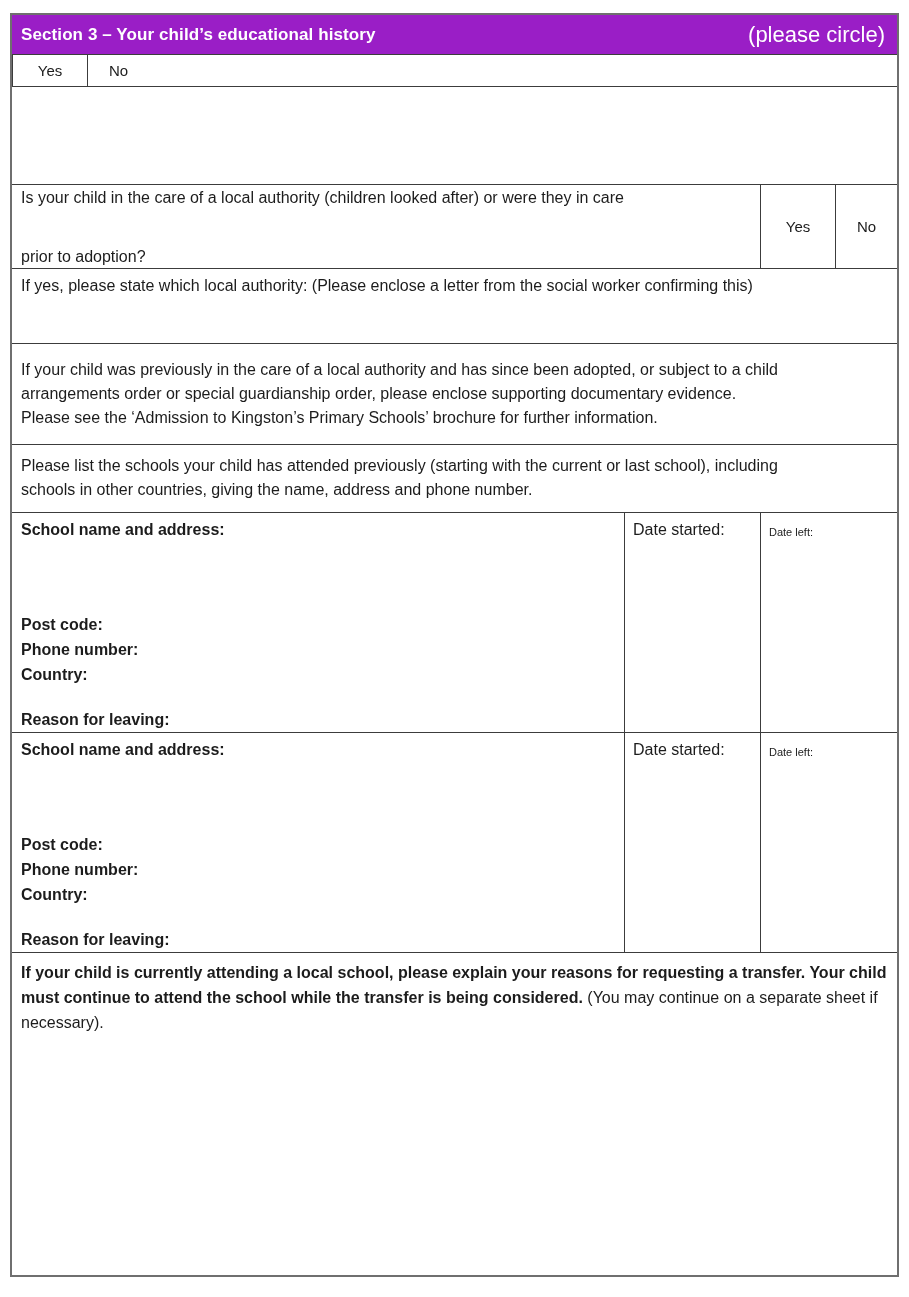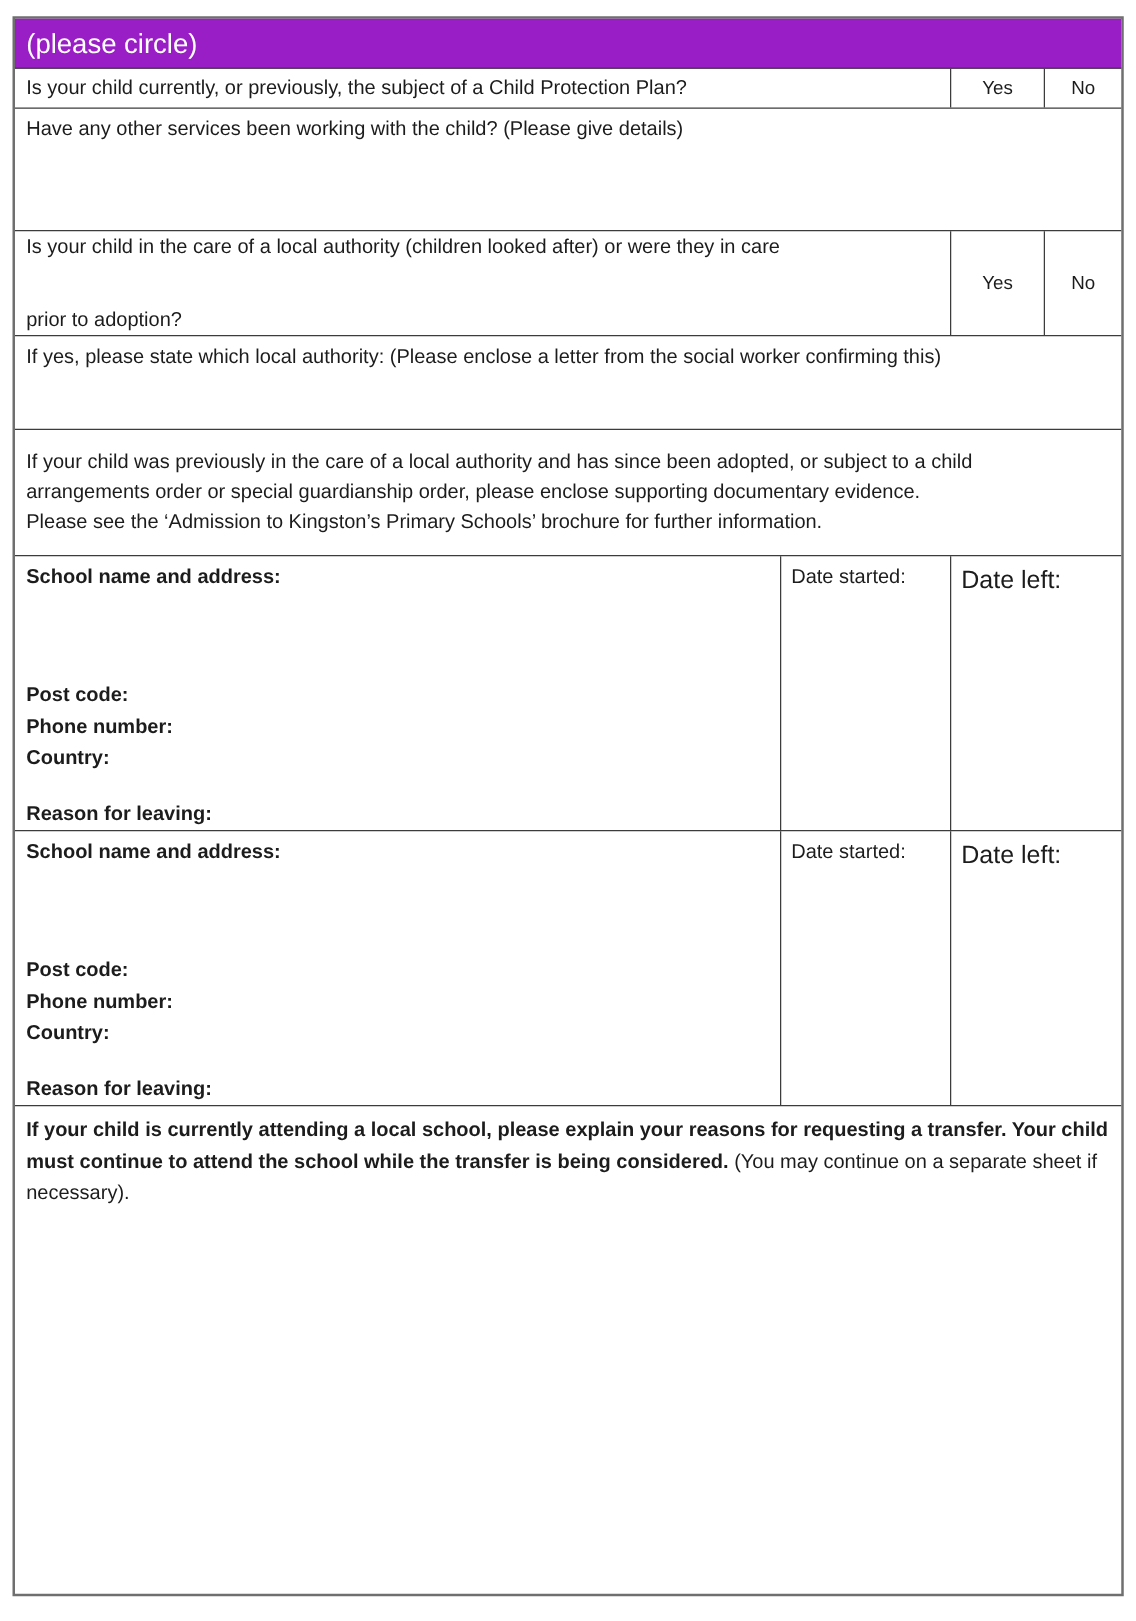--- a/index.html
+++ b/index.html
@@ -83,44 +83,41 @@
   .spacer-small { height: 20px; }
   .date-cell {
     flex: 0 0 136px;
     border-left: 1px solid var(--line, #3c3c3c);
     padding: 6px 4px 0 8px;
     display: flex;
     flex-direction: column;
   }
   .date-cell.left-col { flex: 0 0 137px; padding-top: 8px; }
   .date-cell .label-line { line-height: 22px; white-space: nowrap; }
-  .date-cell.left-col .label-line { font-size: 20px; }
+  .date-cell.left-col .label-line { font-size: 11px; }
 
   .transfer-text strong { font-weight: bold; }
 </style>
 </head>
 <body>
 
 <div class="form-container">
 
   <div class="header-bar">
+    <span class="section-title">Section 3 – Your child’s educational history</span>
     <span class="circle-note">(please circle)</span>
   </div>
 
   <div class="row r1">
-    <div class="q-cell">
-      <span class="nowrap-line">Is your child currently, or previously, the subject of a Child Protection Plan?</span>
-    </div>
     <div class="opt-cell">Yes</div>
     <div class="opt-cell no">No</div>
   </div>
 
   <div class="row r2">
     <div class="q-cell">
-      <span class="nowrap-line">Have any other services been working with the child? (Please give details)</span>
       <div class="write-area"></div>
     </div>
   </div>
 
   <div class="row r3">
     <div class="q-cell">
       <span class="nowrap-line">Is your child in the care of a local authority (children looked after) or were they in care</span>
       <span class="nowrap-line">prior to adoption?</span>
     </div>
     <div class="opt-cell">Yes</div>
@@ -133,20 +130,24 @@
       <div class="write-area"></div>
     </div>
   </div>
 
   <div class="row r5">
     <div class="nowrap-line">If your child was previously in the care of a local authority and has since been adopted, or subject to a child</div>
     <div class="nowrap-line">arrangements order or special guardianship order, please enclose supporting documentary evidence.</div>
     <div class="nowrap-line">Please see the ‘Admission to Kingston’s Primary Schools’ brochure for further information.</div>
   </div>
 
+  <div class="row r6">
+    <div class="nowrap-line">Please list the schools your child has attended previously (starting with the current or last school), including</div>
+    <div class="nowrap-line">schools in other countries, giving the name, address and phone number.</div>
+  </div>
 
   <div class="row school-row">
     <div class="school-main">
       <div class="label-line">School name and address:</div>
       <div class="spacer-big"></div>
       <div class="label-line">Post code:</div>
       <div class="label-line">Phone number:</div>
       <div class="label-line">Country:</div>
       <div class="spacer-small"></div>
       <div class="label-line">Reason for leaving:</div>

